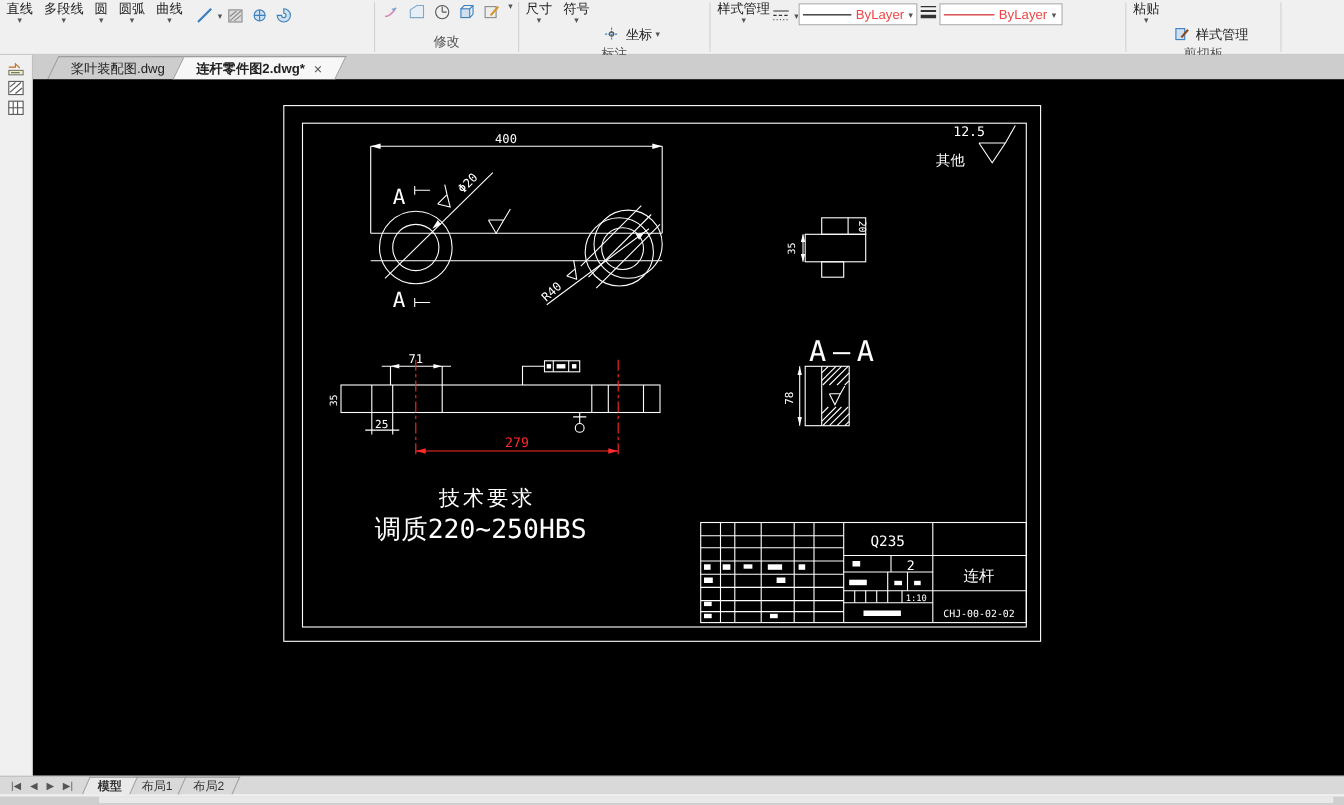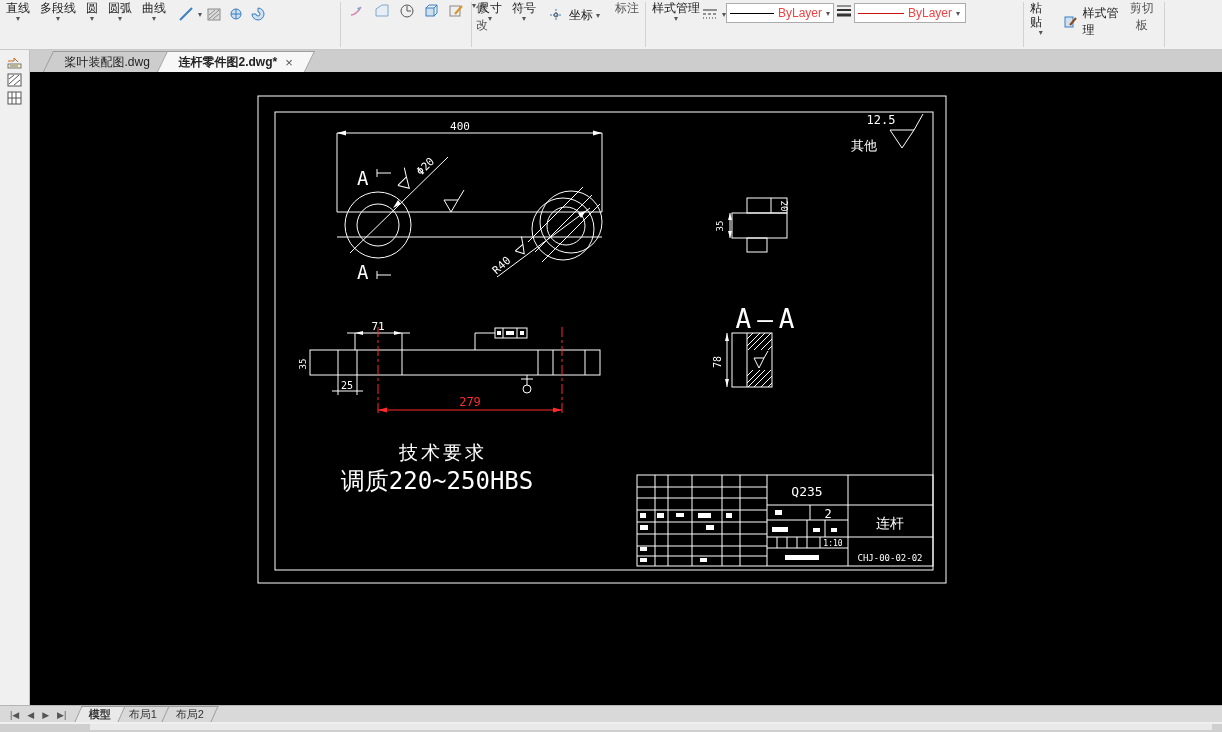--- a/index.html
+++ b/index.html
@@ -1,35 +1,35 @@
 <!DOCTYPE html>
 <html><head>
 <meta charset="utf-8">
 <style>
   * { box-sizing: border-box; margin: 0; padding: 0; }
   body { font-family: "Liberation Sans", "DejaVu Sans", sans-serif; background:#888; }
   .app { width:1222px; height:732px; background:#f0f0f0; overflow:hidden; position:relative; }
 
   
   .ribbon { height:50px; display:flex; align-items:stretch; background:#f0f0f0; border-bottom:1px solid #c9c9c9; }
-  .rgroup { display:flex; flex-direction:row; justify-content:space-between; padding:0 6px; }
+  .rgroup { display:flex; flex-direction:column; justify-content:space-between; padding:0 6px; }
   .rbuttons { display:flex; align-items:flex-start; gap:10px; padding-top:1px; }
   .rlabel { text-align:center; font-size:12px; color:#555; padding-bottom:2px; }
   .rbtn { display:flex; flex-direction:column; align-items:center; font-size:12px; color:#222; cursor:default; line-height:14px; }
   .rbtn .caret { font-size:8px; color:#555; line-height:8px; }
   .ricon { width:20px; height:20px; display:flex; align-items:center; justify-content:center; }
   .ricon svg { display:block; }
   .rsep { width:1px; background:#d2d2d2; margin:2px 0; }
   .combo { display:flex; align-items:center; gap:4px; background:#fff; border:1px solid #ababab; height:20px; padding:0 3px; margin-top:2px; overflow:hidden; white-space:nowrap; }
   .combo .linesample { display:inline-block; width:46px; height:0; border-top:1px solid #000; }
   .combo .linesample.red { border-top-color:#cc1111; }
   .combo .cval { font-size:12px; color:#ef4444; }
   .combo .caret { font-size:8px; color:#555; }
   .iconbtn-row { display:flex; align-items:center; gap:2px; margin-top:3px; }
-  .withicon { display:flex; align-items:center; gap:3px; font-size:12px; color:#222; margin-top:4px; }
+  .withicon { display:flex; align-items:center; gap:3px; font-size:12px; color:#222; margin-top:20px; }
 
   
   .content { display:flex; height:655px; }
   .side-toolbar { width:30px; background:#f0f0f0; border-right:1px solid #c0c0c0; display:flex; flex-direction:column; align-items:center; gap:3px; padding-top:4px; }
   .side-toolbar .sicon { width:18px; height:15px; display:flex; align-items:center; justify-content:center; }
   .right-col { width:1192px; display:flex; flex-direction:column; }
   .tabbar { height:22px; background:#cdcdcd; display:flex; align-items:flex-end; padding-left:18px; }
   .ftab { height:21px; display:flex; align-items:center; padding:0 16px; transform:skewX(-26deg); border:1px solid #9d9d9d; border-bottom:none; margin-right:-5px; background:transparent; font-size:12px; color:#222; }
   .ftab > span { transform:skewX(26deg); display:flex; align-items:center; gap:8px; white-space:nowrap; }
   .ftab.active { background:#f7f7f7; font-weight:bold; z-index:2; }

